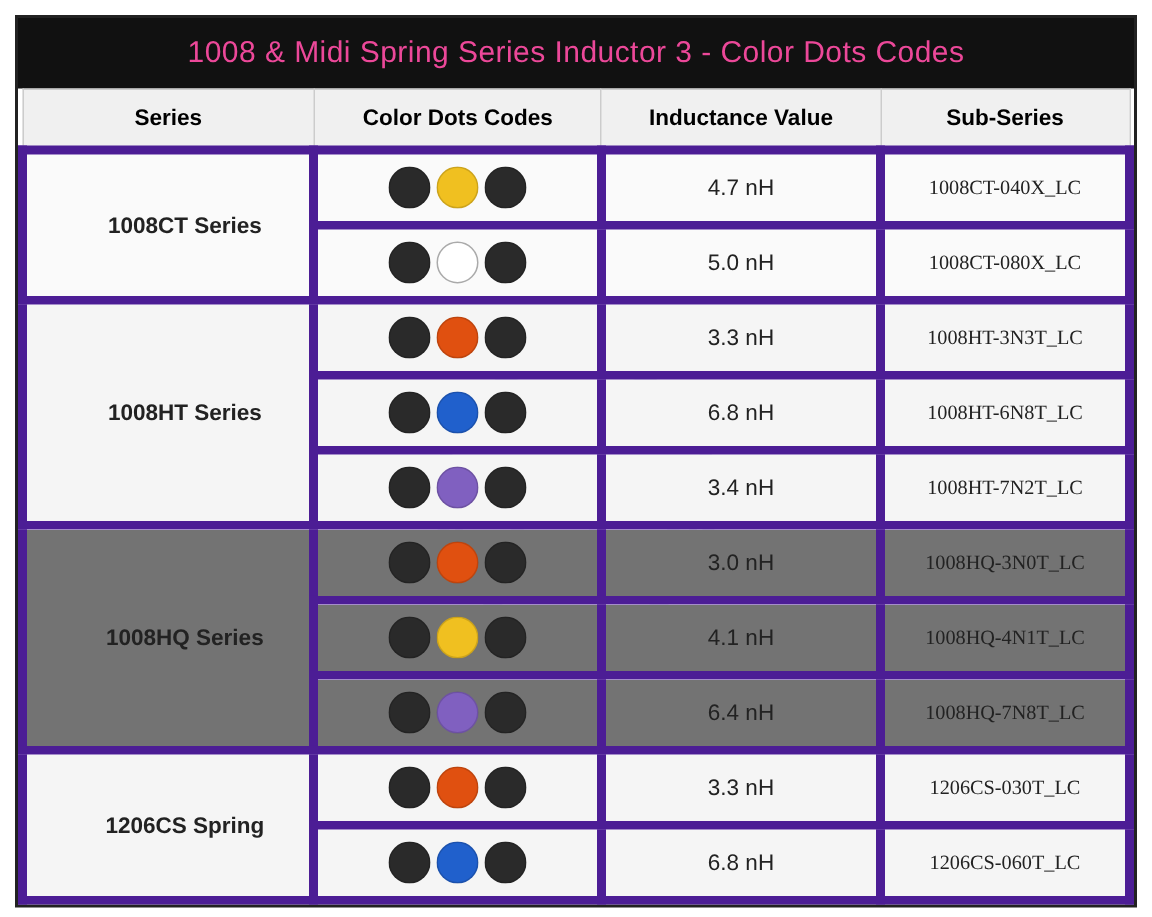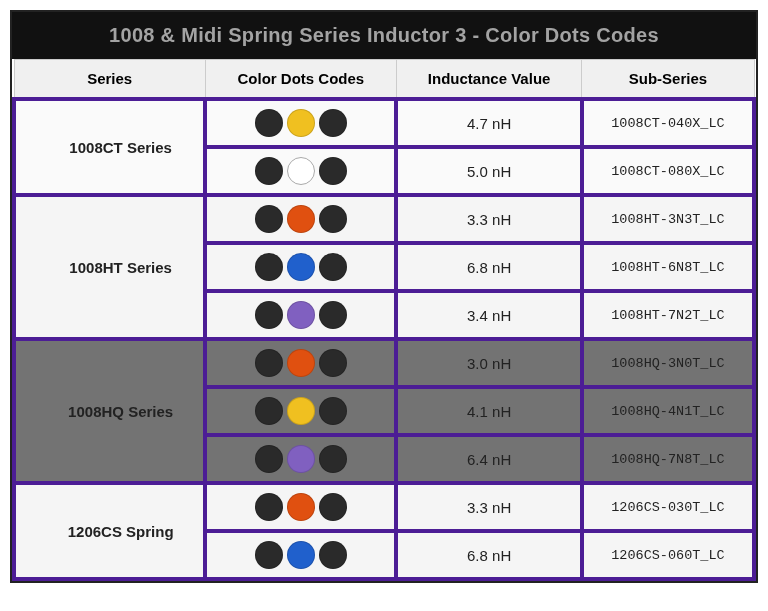--- a/index.html
+++ b/index.html
@@ -13,42 +13,42 @@
       align-items: flex-start;
       padding: 10px;
     }
     .container {
       width: 748px;
       border: 2px solid #222;
       background: #fff;
     }
     .title-bar {
       background: #111;
-      color: #a3a3a3;
+      color: #ec4899;
       text-align: center;
       padding: 12px 10px;
       font-size: 20px;
-      font-weight: bold;
+      font-weight: normal;
       letter-spacing: 0.3px;
     }
     table {
       width: 100%;
       border-collapse: collapse;
     }
     th {
       background: #f0f0f0;
       font-weight: bold;
       font-size: 15px;
       padding: 10px 8px;
       text-align: center;
       border: 1px solid #ccc;
       margin-left: 32px;
     }
     td {
-      border: 4px solid #4c1d95;
+      border: 6px solid #4c1d95;
       text-align: center;
       padding: 8px 6px;
       font-size: 15px;
       vertical-align: middle;
       position: relative;
     }
     .series-cell {
       font-weight: bold;
       font-size: 15px;
       color: #222;
@@ -77,21 +77,21 @@
     .dots-cell::before {
       content: '';
       position: absolute;
       inset: 0;
       opacity: 0.08;
       z-index: 1;
       pointer-events: none;
     }
 
     .sub-series-cell {
-      font-family: Liberation Mono, monospace;
+      font-family: Liberation Serif, serif;
       font-size: 13.5px;
       color: #222;
     }
     .inductance-cell {
       font-size: 15px;
       color: #222;
     }
 
     
     .row-group-1 td { background: #fafafa; }

